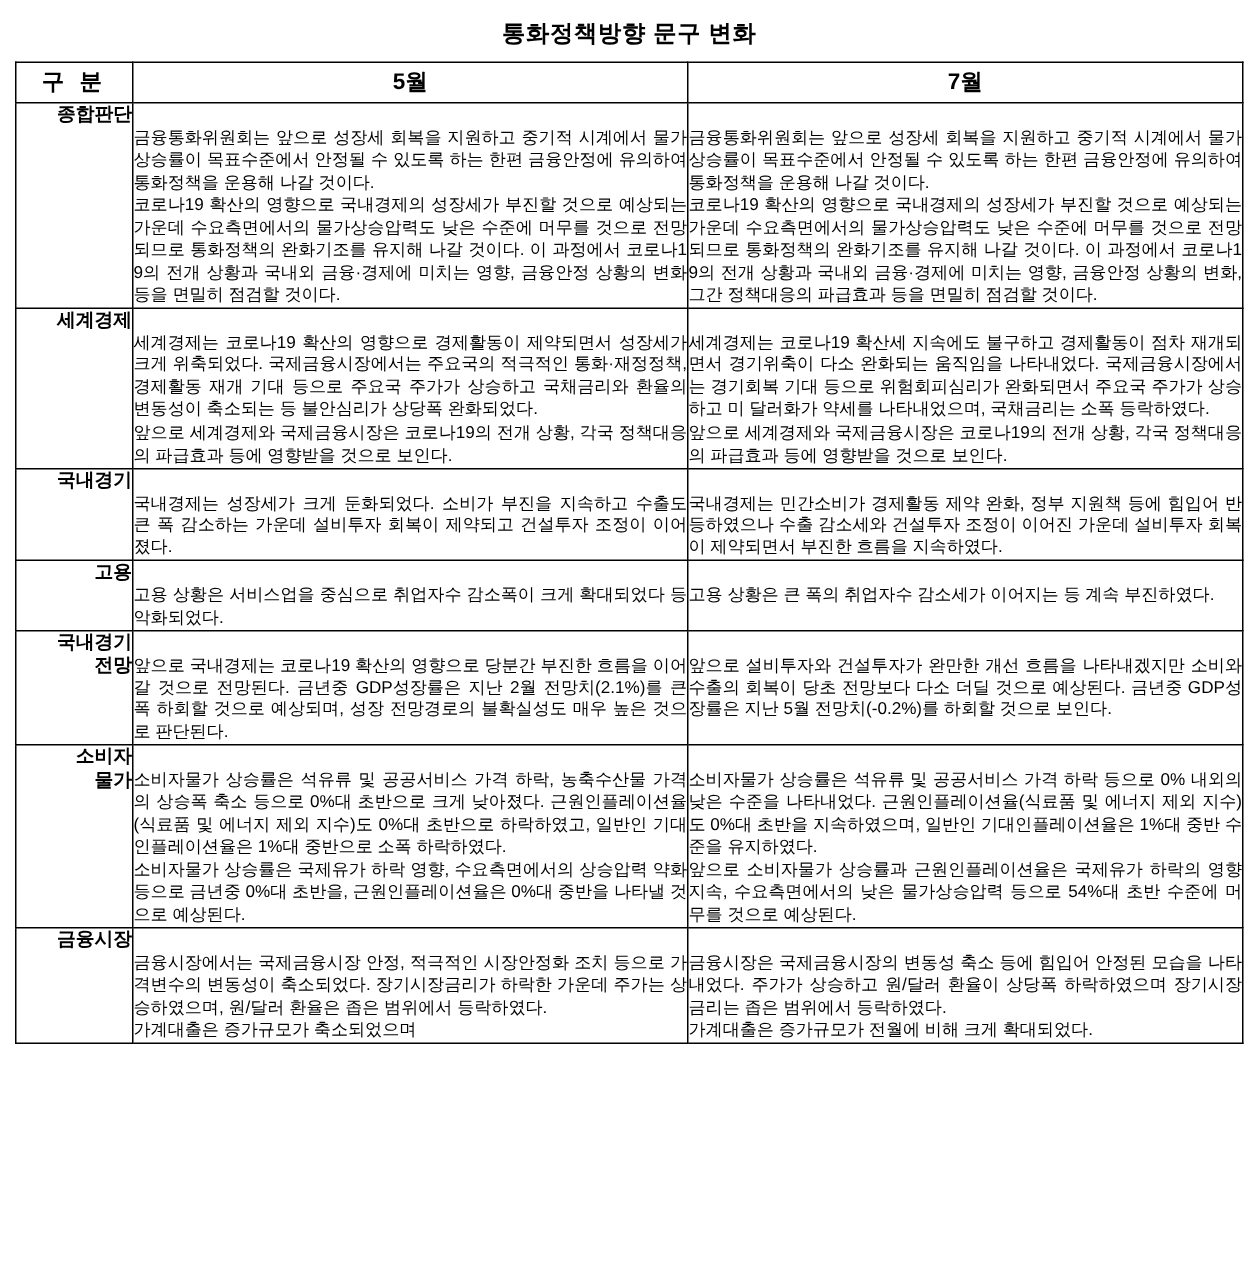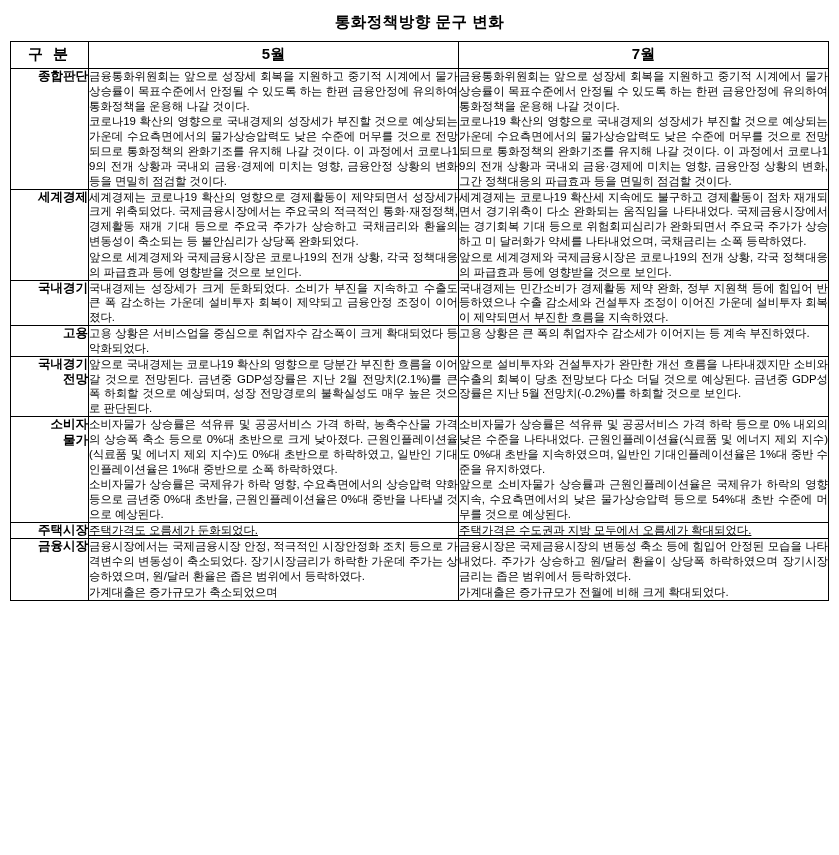--- a/index.html
+++ b/index.html
@@ -62,21 +62,21 @@
     padding: 2px 1px;
   }
   td.cell {
     padding: 2px 3px 3px 4px;
   }
   .para {
     font-size: 11.4px;
     line-height: 1.30;
     text-align: justify;
     text-justify: inter-character;
-    margin: 0 0 0 0;
+    margin: 16px 0 0 0;
     word-break: break-all;
   }
   .para + .para {
     margin-top: 1px;
   }
   .u {
     text-decoration: underline;
   }
 </style>
 </head>
@@ -121,21 +121,21 @@
         </td>
         <td class="cell">
           <p class="para">세계경제는 코로나19 확산세 지속에도 불구하고 경제활동이 점차 재개되면서 경기위축이 다소 완화되는 움직임을 나타내었다. 국제금융시장에서는 경기회복 기대 등으로 위험회피심리가 완화되면서 주요국 주가가 상승하고 미 달러화가 약세를 나타내었으며, 국채금리는 소폭 등락하였다.</p>
           <p class="para">앞으로 세계경제와 국제금융시장은 코로나19의 전개 상황, 각국 정책대응의 파급효과 등에 영향받을 것으로 보인다.</p>
         </td>
       </tr>
 
       <tr>
         <td class="rowlabel">국내경기</td>
         <td class="cell">
-          <p class="para">국내경제는 성장세가 크게 둔화되었다. 소비가 부진을 지속하고 수출도 큰 폭 감소하는 가운데 설비투자 회복이 제약되고 금융안정 조정이 이어졌다.</p>
+          <p class="para">국내경제는 성장세가 크게 둔화되었다. 소비가 부진을 지속하고 수출도 큰 폭 감소하는 가운데 설비투자 회복이 제약되고 건설투자 조정이 이어졌다.</p>
         </td>
         <td class="cell">
           <p class="para">국내경제는 민간소비가 경제활동 제약 완화, 정부 지원책 등에 힘입어 반등하였으나 수출 감소세와 건설투자 조정이 이어진 가운데 설비투자 회복이 제약되면서 부진한 흐름을 지속하였다.</p>
         </td>
       </tr>
 
       <tr>
         <td class="rowlabel">고용</td>
         <td class="cell">
           <p class="para">고용 상황은 서비스업을 중심으로 취업자수 감소폭이 크게 확대되었다 등 악화되었다.</p>
@@ -166,29 +166,20 @@
         <td class="cell">
           <p class="para">소비자물가 상승률은 석유류 및 공공서비스 가격 하락, 농축수산물 가격의 상승폭 축소 등으로 0%대 초반으로 크게 낮아졌다. 근원인플레이션율(식료품 및 에너지 제외 지수)도 0%대 초반으로 하락하였고, 일반인 기대인플레이션율은 1%대 중반으로 소폭 하락하였다.</p>
           <p class="para">소비자물가 상승률은 국제유가 하락 영향, 수요측면에서의 상승압력 약화 등으로 금년중 0%대 초반을, 근원인플레이션율은 0%대 중반을 나타낼 것으로 예상된다.</p>
         </td>
         <td class="cell">
           <p class="para">소비자물가 상승률은 석유류 및 공공서비스 가격 하락 등으로 0% 내외의 낮은 수준을 나타내었다. 근원인플레이션율(식료품 및 에너지 제외 지수)도 0%대 초반을 지속하였으며, 일반인 기대인플레이션율은 1%대 중반 수준을 유지하였다.</p>
           <p class="para">앞으로 소비자물가 상승률과 근원인플레이션율은 국제유가 하락의 영향 지속, 수요측면에서의 낮은 물가상승압력 등으로 54%대 초반 수준에 머무를 것으로 예상된다.</p>
         </td>
       </tr>
 
-      <tr>
-        <td class="rowlabel">주택시장</td>
-        <td class="cell">
-          <p class="para u">주택가격도 오름세가 둔화되었다.</p>
-        </td>
-        <td class="cell">
-          <p class="para u">주택가격은 수도권과 지방 모두에서 오름세가 확대되었다.</p>
-        </td>
-      </tr>
 
       <tr>
         <td class="rowlabel">금융시장</td>
         <td class="cell">
           <p class="para">금융시장에서는 국제금융시장 안정, 적극적인 시장안정화 조치 등으로 가격변수의 변동성이 축소되었다. 장기시장금리가 하락한 가운데 주가는 상승하였으며, 원/달러 환율은 좁은 범위에서 등락하였다.</p>
           <p class="para">가계대출은 증가규모가 축소되었으며</p>
         </td>
         <td class="cell">
           <p class="para">금융시장은 국제금융시장의 변동성 축소 등에 힘입어 안정된 모습을 나타내었다. 주가가 상승하고 원/달러 환율이 상당폭 하락하였으며 장기시장금리는 좁은 범위에서 등락하였다.</p>
           <p class="para">가계대출은 증가규모가 전월에 비해 크게 확대되었다.</p>

